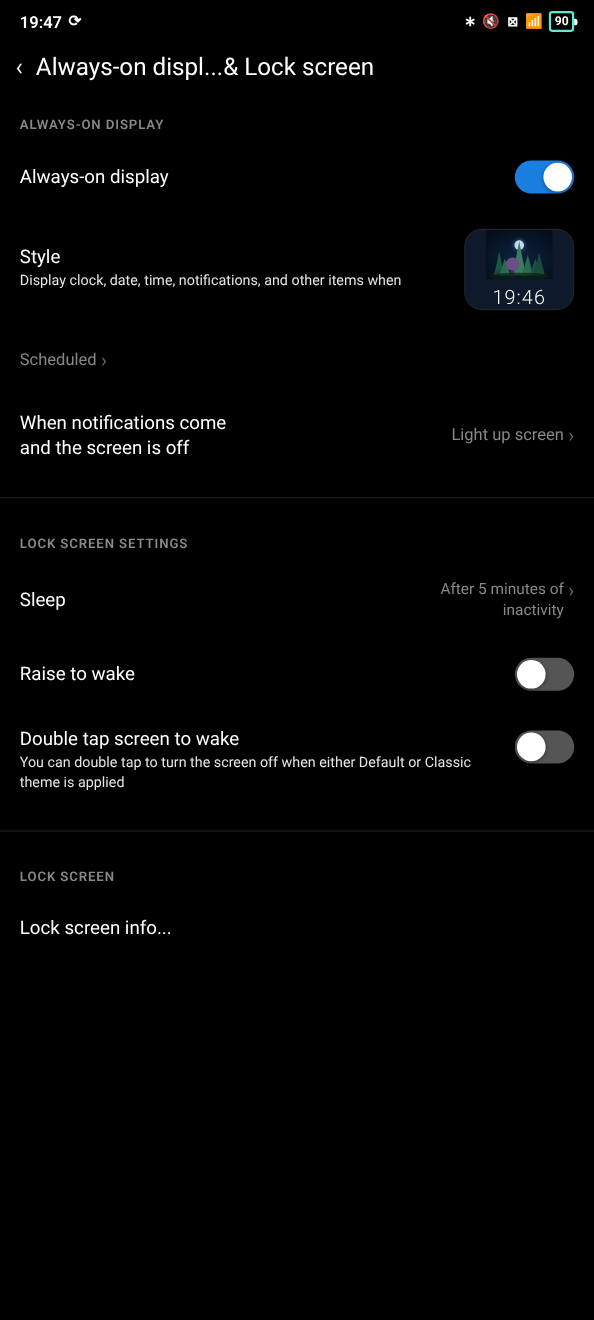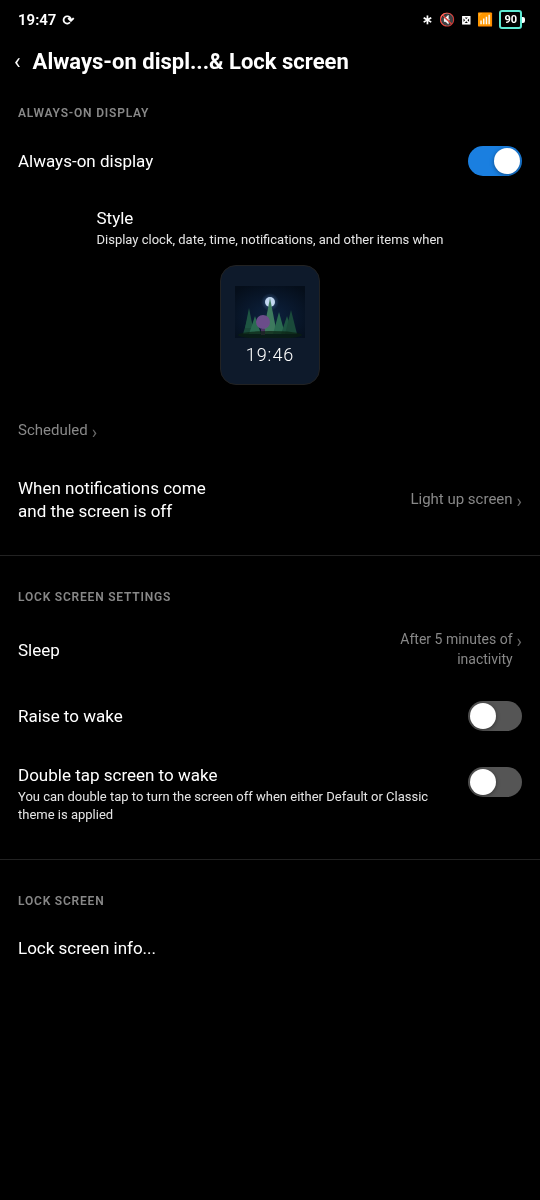--- a/index.html
+++ b/index.html
@@ -44,21 +44,21 @@
       padding: 14px 18px 14px 14px;
       gap: 12px;
     }
     .back-arrow {
       font-size: 22px;
       cursor: pointer;
       color: #fff;
     }
     .header-title {
       font-size: 22px;
-      font-weight: 700;
+      font-weight: 400;
       color: #fff;
     }
 
     
     .section-label {
       padding: 18px 18px 10px 18px;
       font-size: 12px;
       font-weight: 600;
       color: #888;
       letter-spacing: 0.8px;
@@ -124,26 +124,25 @@
     .toggle-knob.on { left: 26px; }
     .toggle-knob.off { left: 2px; }
 
     
     .style-row {
       display: flex;
       align-items: center;
       padding: 16px 18px;
       gap: 16px;
       cursor: pointer;
-      flex-direction: column;
     }
     .style-text-block { flex: 1; }
     .style-preview {
       width: 100px;
-      height: 120px;
+      height: 74px;
       border-radius: 16px;
       background: #0e1a2b;
       display: flex;
       flex-direction: column;
       align-items: center;
       justify-content: center;
       position: relative;
       overflow: hidden;
       flex-shrink: 0;
       border: 1px solid #222;

